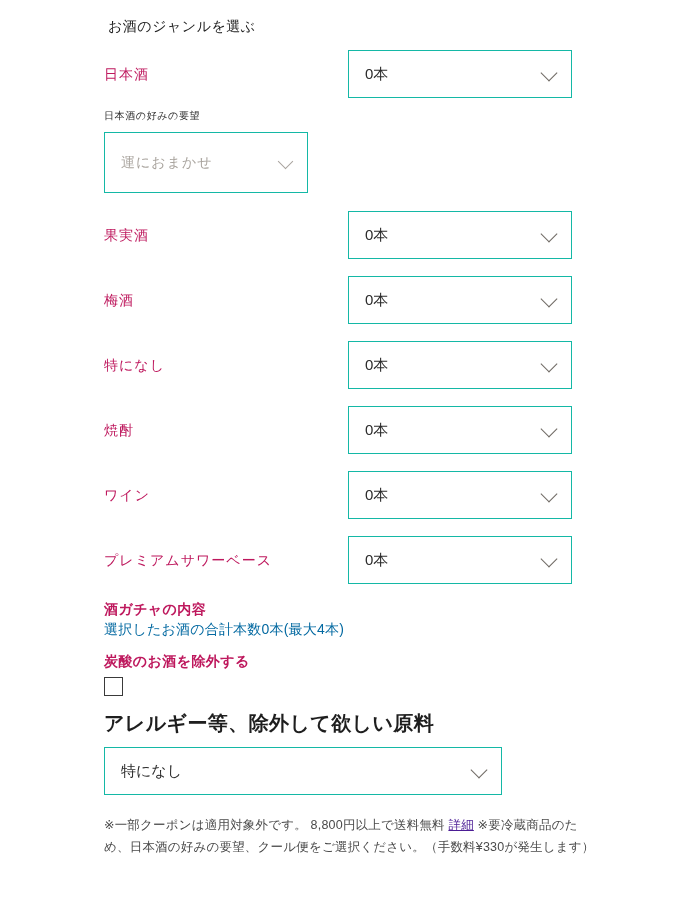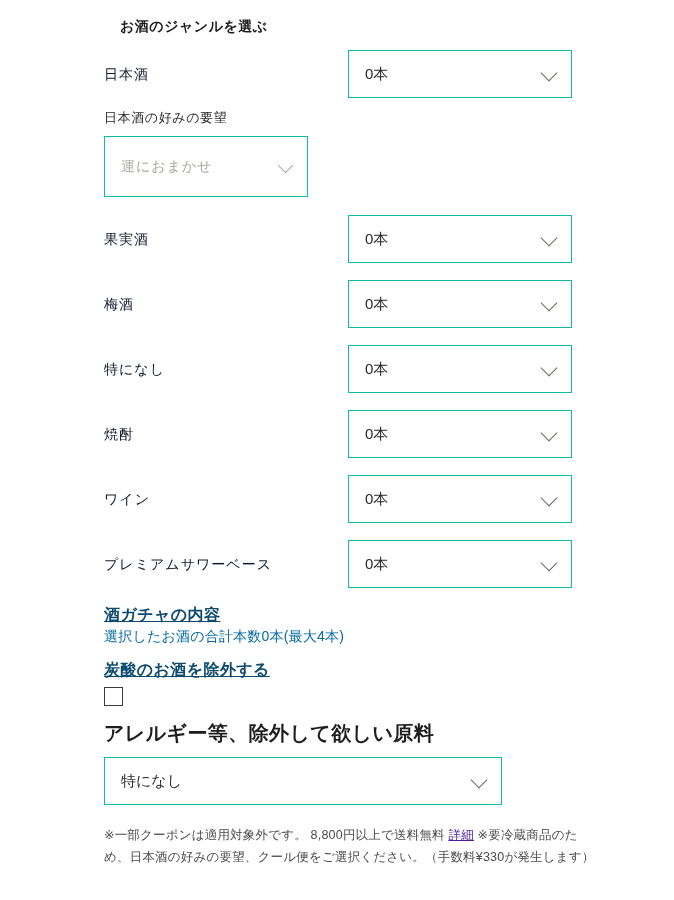--- a/index.html
+++ b/index.html
@@ -17,36 +17,36 @@
   .page {
     position: relative;
     width: 674px;
     height: 900px;
     box-sizing: border-box;
     padding: 10px 40px 0 104px;
   }
 
   .section-title {
     font-size: 14px;
-    font-weight: bold;
+    font-weight: normal;
     color: #1e1e1e;
     letter-spacing: 0.5px;
-    margin: 8px 0 14px 16px;
+    margin: 8px 0 14px 4px;
   }
 
   .genre-row {
     display: flex;
     align-items: center;
     height: 48px;
     margin-bottom: 17px;
   }
   .genre-label {
     width: 244px;
     font-size: 14px;
-    color: #0f172a;
+    color: #be185d;
     letter-spacing: 1px;
     line-height: 1.2;
   }
   .select-box {
     position: relative;
     box-sizing: border-box;
     width: 224px;
     height: 48px;
     border: 1px solid #14b8a6;
     background: #ffffff;
@@ -67,47 +67,46 @@
     border-right: 1.6px solid #6f6a64;
     border-bottom: 1.6px solid #6f6a64;
     transform: rotate(45deg);
   }
 
   
   .sub-block {
     margin: -6px 0 18px 0;
   }
   .sub-label {
-    font-size: 13px;
+    font-size: 10px;
     color: #2b2b2b;
     letter-spacing: 0.6px;
     margin-bottom: 9px;
   }
   .select-box.small {
     width: 204px;
     height: 61px;
     color: #a9a49e;
     font-size: 14px;
     letter-spacing: 1px;
   }
   .select-box.small .chev {
     right: 16px;
     width: 10px;
     height: 10px;
     border-right-color: #a9a49e;
     border-bottom-color: #a9a49e;
   }
 
   .block-heading {
-    font-size: 16px;
+    font-size: 14px;
     font-weight: bold;
-    color: #0c4a6e;
+    color: #be185d;
     letter-spacing: 0.4px;
     margin: 6px 0 2px 0;
-    text-decoration: underline;
   }
   .block-text {
     font-size: 14px;
     color: #0369a1;
     letter-spacing: 0.2px;
     margin-bottom: 14px;
   }
 
   .checkbox {
     box-sizing: border-box;

